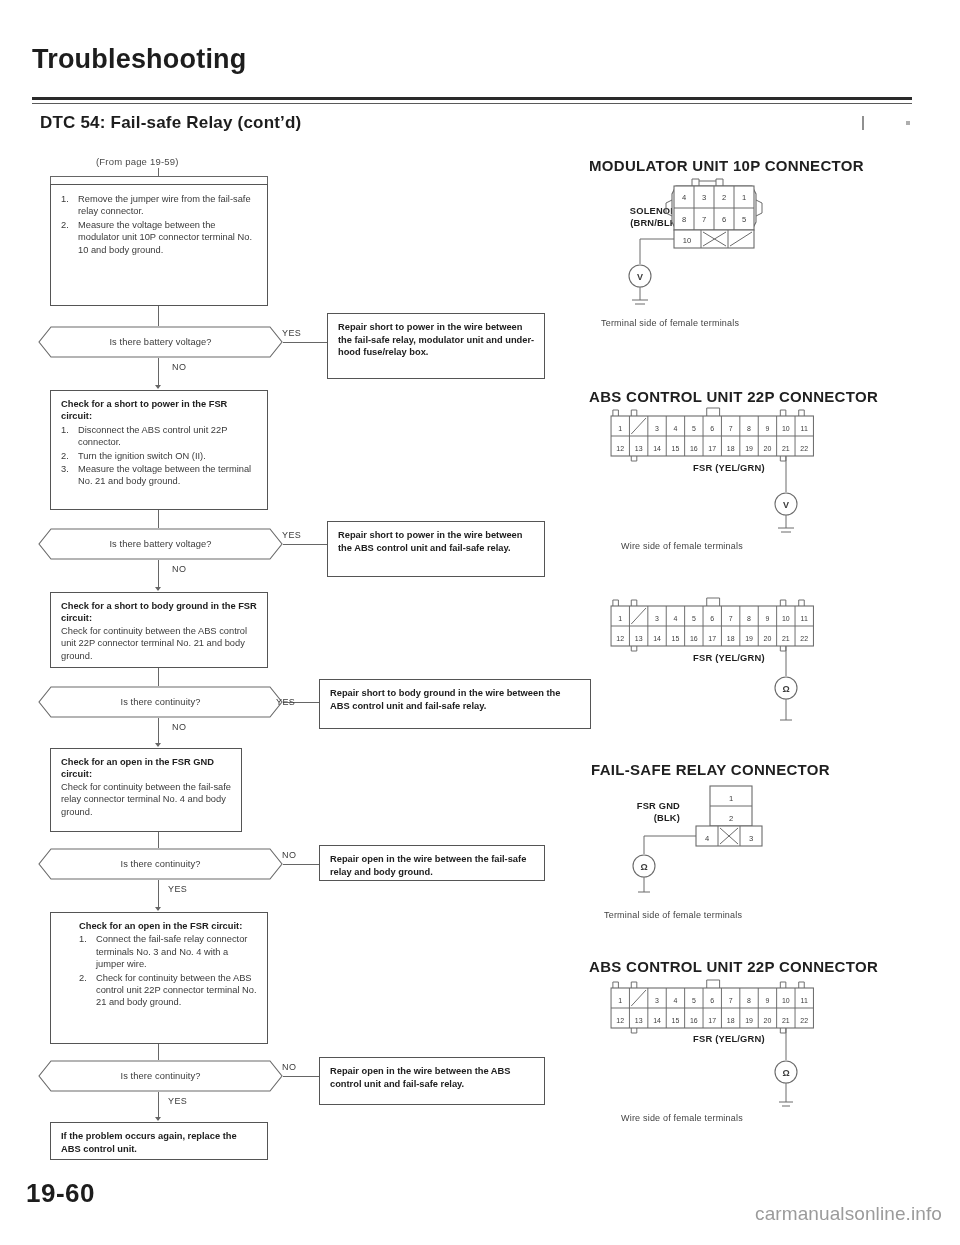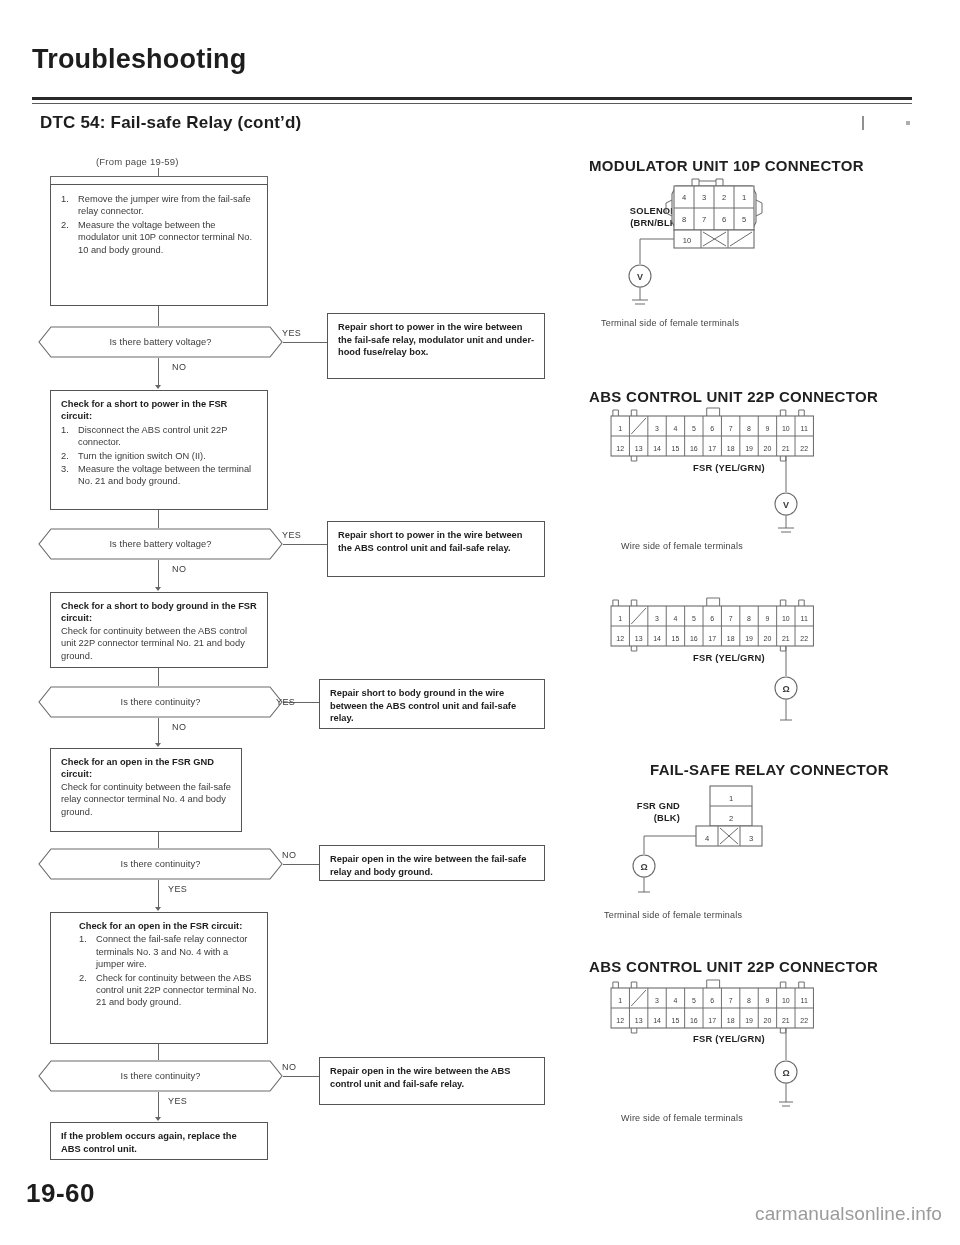--- a/index.html
+++ b/index.html
@@ -177,21 +177,21 @@
       <polygon points="13,1 232,1 244,16 232,31 13,31 1,16" class="cg"></polygon>
     </svg>
     <span>Is there continuity?</span>
   </div>
   <div class="line hline" style="left:283px;top:702px;width:36px;"></div>
   <div class="lbl" style="left:276px;top:697px;">YES</div>
   <div class="line vline" style="left:158px;top:718px;height:28px;"></div>
   <div class="arrow-d" style="left:155px;top:743px;"></div>
   <div class="lbl" style="left:172px;top:722px;">NO</div>
 
-  <div class="box" style="left:319px;top:679px;width:226px;height:50px;line-height:12.6px;">
+  <div class="box" style="left:319px;top:679px;width:272px;height:50px;line-height:12.6px;">
     <p class="hd">Repair short to body ground in the wire between the ABS control unit and fail-safe relay.</p>
   </div>
 
   <div class="box" style="left:50px;top:748px;width:192px;height:84px;">
     <span class="hd">Check for an open in the FSR GND circuit:</span>
     <p>Check for continuity between the fail-safe relay connector terminal No. 4 and body ground.</p>
   </div>
   <div class="line vline" style="left:158px;top:832px;height:16px;"></div>
 
   <div class="dec" style="left:38px;top:848px;width:245px;height:32px;">
@@ -399,21 +399,21 @@
       </g>
       <path d="M186,48 L186,78" class="cgl"></path>
       <circle cx="186" cy="90" r="11" class="cg"></circle>
       <text class="meter" x="186" y="94">Ω</text>
       <path d="M186,101 L186,122" class="cgl"></path>
       <path d="M180,122 L192,122" class="cgl"></path>
     </svg>
   </div>
   <div class="pin-label" style="left:693px;top:652px;">FSR (YEL/GRN)</div>
 
-  <div class="conn-title" style="left:650px;top:761px;">FAIL-SAFE RELAY CONNECTOR</div>
+  <div class="conn-title" style="left:591px;top:761px;">FAIL-SAFE RELAY CONNECTOR</div>
   <div class="wire-label" style="left:608px;top:800px;width:72px;">
     <span>FSR GND</span><br>
     <span>(BLK)</span>
   </div>
   <div class="svgwrap" style="left:600px;top:778px;">
     <svg width="200" height="120" viewBox="0 0 200 120">
 
       <rect x="110" y="8" width="42" height="40" class="cg"></rect>
       <line x1="110" y1="28" x2="152" y2="28" class="cgl"></line>
       <text class="pinnum" x="131" y="23">1</text>

